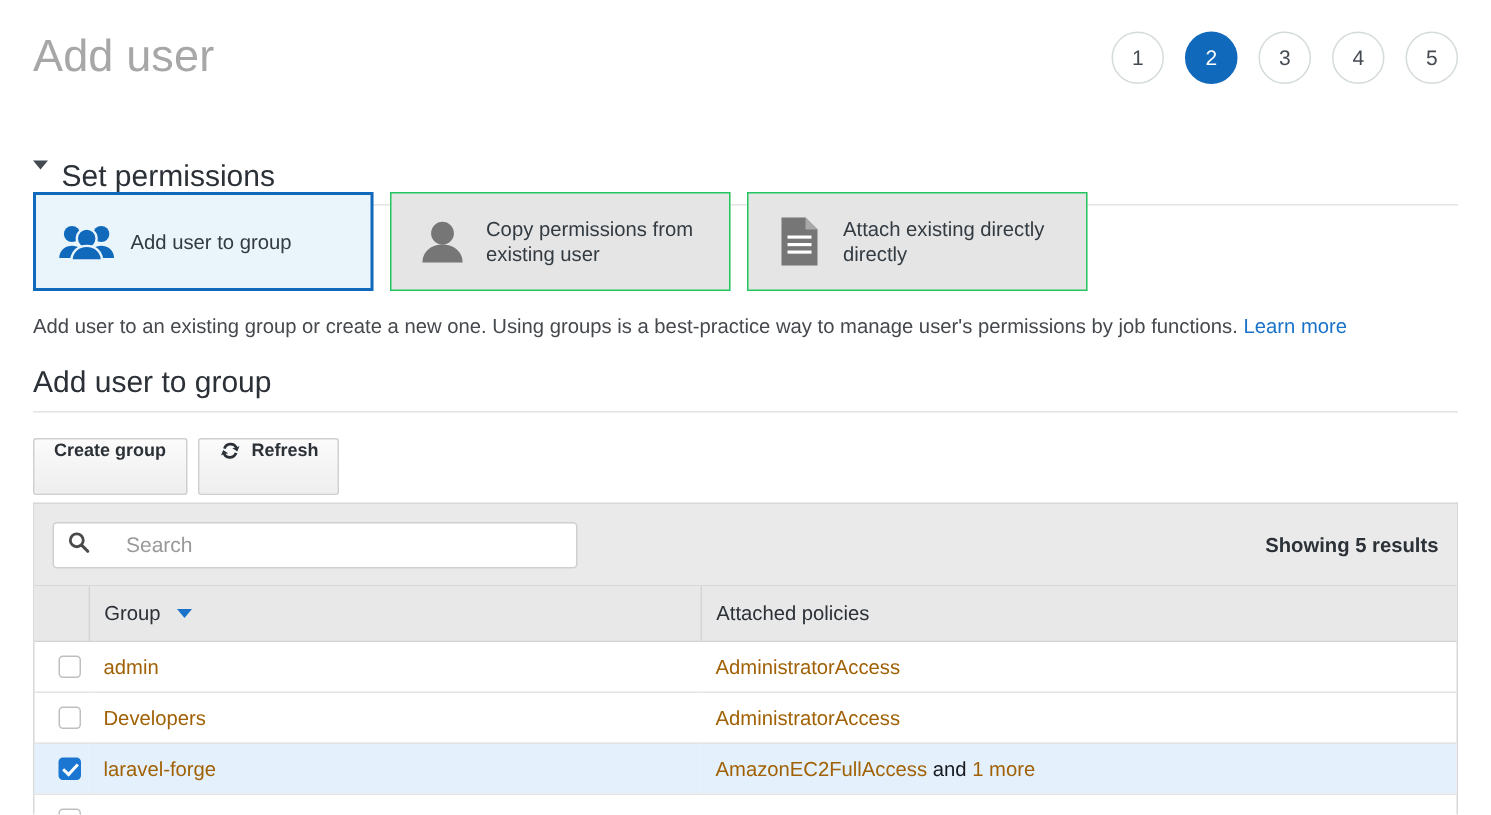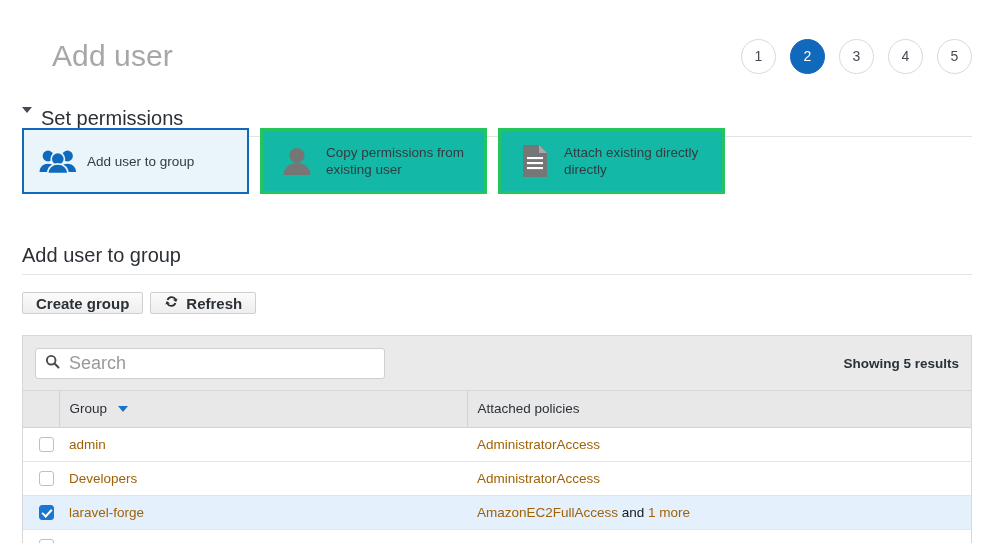--- a/index.html
+++ b/index.html
@@ -11,26 +11,25 @@
     font-family: "Liberation Sans", sans-serif;
     font-size: 14px;
     color: #16191f;
     overflow: hidden;
   }
   .page { position: relative; width: 994px; height: 543px; }
 
   
   .top-row {
     position: absolute;
-    left: 22px; top: 32px; right: 22px;
+    left: 22px; top: 14px; right: 22px;
     height: 48px;
     display: flex;
     align-items: center;
     justify-content: space-between;
-    margin-left: 30px;
   }
   .page-title {
     font-size: 30px;
     font-weight: 400;
     color: #a7a7a7;
     letter-spacing: .1px;
     line-height: 34px;
   }
   .steps { display: flex; align-items: center; gap: 14px; }
   .step {
@@ -76,22 +75,22 @@
   
   .cards {
     position: absolute;
     left: 22px; top: 128px;
     display: flex;
     gap: 11px;
   }
   .card {
     width: 227px;
     height: 66px;
-    border: 3px solid #22c55e;
-    background: #14b8a6;
+    border: 1px solid #22c55e;
+    background: #e5e5e5;
     display: flex;
     align-items: center;
     padding: 0 14px;
     cursor: pointer;
   }
   .card.selected {
     border: 2px solid #1069bb;
     background: #eaf4fb;
   }
   .card-icon {
@@ -133,31 +132,30 @@
   }
 
   
   .btn-row {
     position: absolute;
     left: 22px; top: 292px;
     display: flex;
     gap: 7px;
   }
   .btn {
-    height: 22px;
+    height: 38px;
     padding: 0 13px;
     border: 1px solid #cfcfcf;
     border-radius: 2px;
     background: linear-gradient(to bottom, #fbfbfb 0%, #eeeeee 100%);
     color: #2b3137;
-    font-size: 15px;
+    font-size: 12px;
     font-weight: bold;
     font-family: "Liberation Sans", sans-serif;
     display: flex;
-    align-items: center;
     gap: 7px;
     cursor: pointer;
   }
 
   
   .panel {
     position: absolute;
     left: 22px; top: 335px; right: 22px;
     border: 1px solid #d8d8d8;
     border-bottom: none;
@@ -181,24 +179,24 @@
     border-radius: 3px;
     display: flex;
     align-items: center;
     padding-left: 9px;
   }
   .search-box svg { flex: 0 0 auto; }
   .search-input {
     border: none;
     outline: none;
     background: transparent;
-    font-size: 18px;
+    font-size: 14px;
     font-family: "Liberation Sans", sans-serif;
     color: #15803d;
-    margin-left: 7px;
+    margin-left: 22px;
     width: 290px;
     height: 27px;
   }
   .search-input::placeholder { color: #999999; }
   .results-count {
     font-size: 13.5px;
     font-weight: bold;
     color: #2b3137;
     white-space: nowrap;
   }
@@ -325,20 +323,24 @@
             <rect x="6" y="18" width="16" height="2.1"></rect>
             <rect x="6" y="23" width="16" height="2.1"></rect>
           </g>
         </svg>
       </span>
       <span class="card-label">Attach existing directly directly</span>
     </div>
 
   </div>
 
+  <div class="desc">
+    <span>Add user to an existing group or create a new one. Using groups is a best-practice way to manage user's permissions by job functions.</span>
+    <a class="lnk" href="#">Learn more</a>
+  </div>
 
   <div class="sub-head">
     <span class="sub-title">Add user to group</span>
   </div>
 
   <div class="btn-row">
     <button class="btn">
       <span>Create group</span>
     </button>
     <button class="btn">

